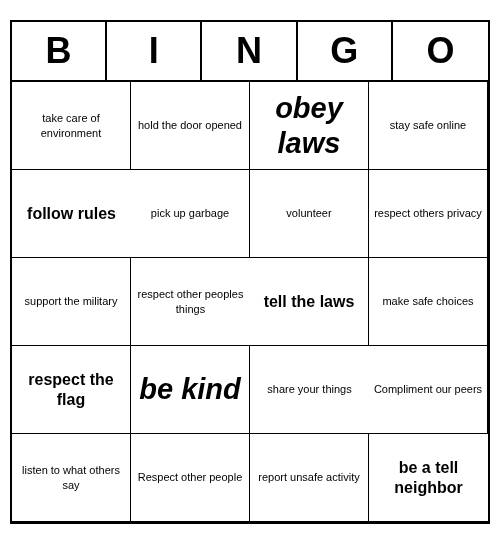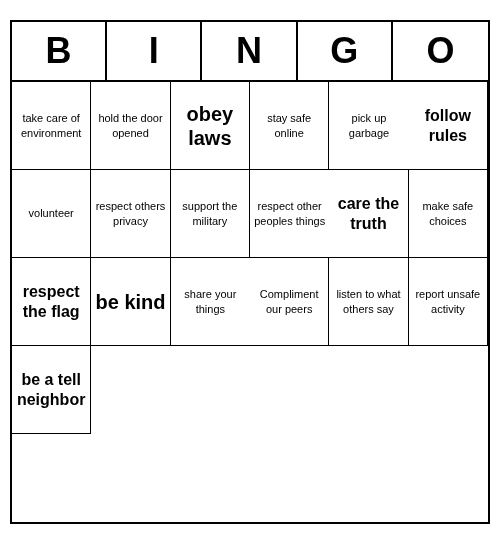--- a/index.html
+++ b/index.html
@@ -26,21 +26,21 @@
       font-size: 36px;
       font-weight: bold;
       padding: 8px 0;
       border-right: 2px solid #000;
     }
     .bingo-letter:last-child {
       border-right: none;
     }
     .bingo-grid {
       display: grid;
-      grid-template-columns: repeat(6, 1fr);
+      grid-template-columns: repeat(4, 1fr);
       grid-template-rows: repeat(5, 1fr);
     }
     .bingo-cell {
       border-right: 1.5px solid #000;
       border-bottom: 1.5px solid #000;
       min-height: 88px;
       display: flex;
       align-items: center;
       justify-content: center;
       text-align: center;
@@ -48,23 +48,24 @@
       font-size: 11px;
       line-height: 1.3;
     }
     .bingo-cell:nth-child(5n) {
       border-right: none;
     }
     .bingo-cell:nth-child(n+21) {
       border-bottom: none;
     }
     .bingo-cell.large-text {
-      font-size: 20px;
+      font-size: 29px;
       font-weight: bold;
       line-height: 1.2;
+      font-style: italic;
     }
     .bingo-cell.medium-text {
       font-size: 16px;
       font-weight: bold;
       line-height: 1.2;
     }
   </style>
 </head>
 <body>
 
@@ -74,29 +75,30 @@
       <div class="bingo-letter">I</div>
       <div class="bingo-letter">N</div>
       <div class="bingo-letter">G</div>
       <div class="bingo-letter">O</div>
     </div>
   <div class="bingo-grid">
   <div class="bingo-cell">take care of environment</div>
       <div class="bingo-cell">hold the door opened</div>
       <div class="bingo-cell large-text">obey laws</div>
       <div class="bingo-cell">stay safe online</div>
+      <div class="bingo-cell medium-text">follow rules</div>
       <div class="bingo-cell">pick up garbage</div>
-      <div class="bingo-cell medium-text">follow rules</div>
       <div class="bingo-cell">volunteer</div>
       <div class="bingo-cell">respect others privacy</div>
       <div class="bingo-cell">support the military</div>
       <div class="bingo-cell">respect other peoples things</div>
-      <div class="bingo-cell medium-text">care the truth</div>
+      <div class="bingo-cell medium-text">tell the laws</div>
       <div class="bingo-cell">make safe choices</div>
       <div class="bingo-cell medium-text">respect the flag</div>
       <div class="bingo-cell large-text">be kind</div>
       <div class="bingo-cell">share your things</div>
       <div class="bingo-cell">Compliment our peers</div>
       <div class="bingo-cell">listen to what others say</div>
+      <div class="bingo-cell">Respect other people</div>
       <div class="bingo-cell">report unsafe activity</div>
       <div class="bingo-cell medium-text">be a tell neighbor</div>
     </div>
 </div>
 
 </body></html>

